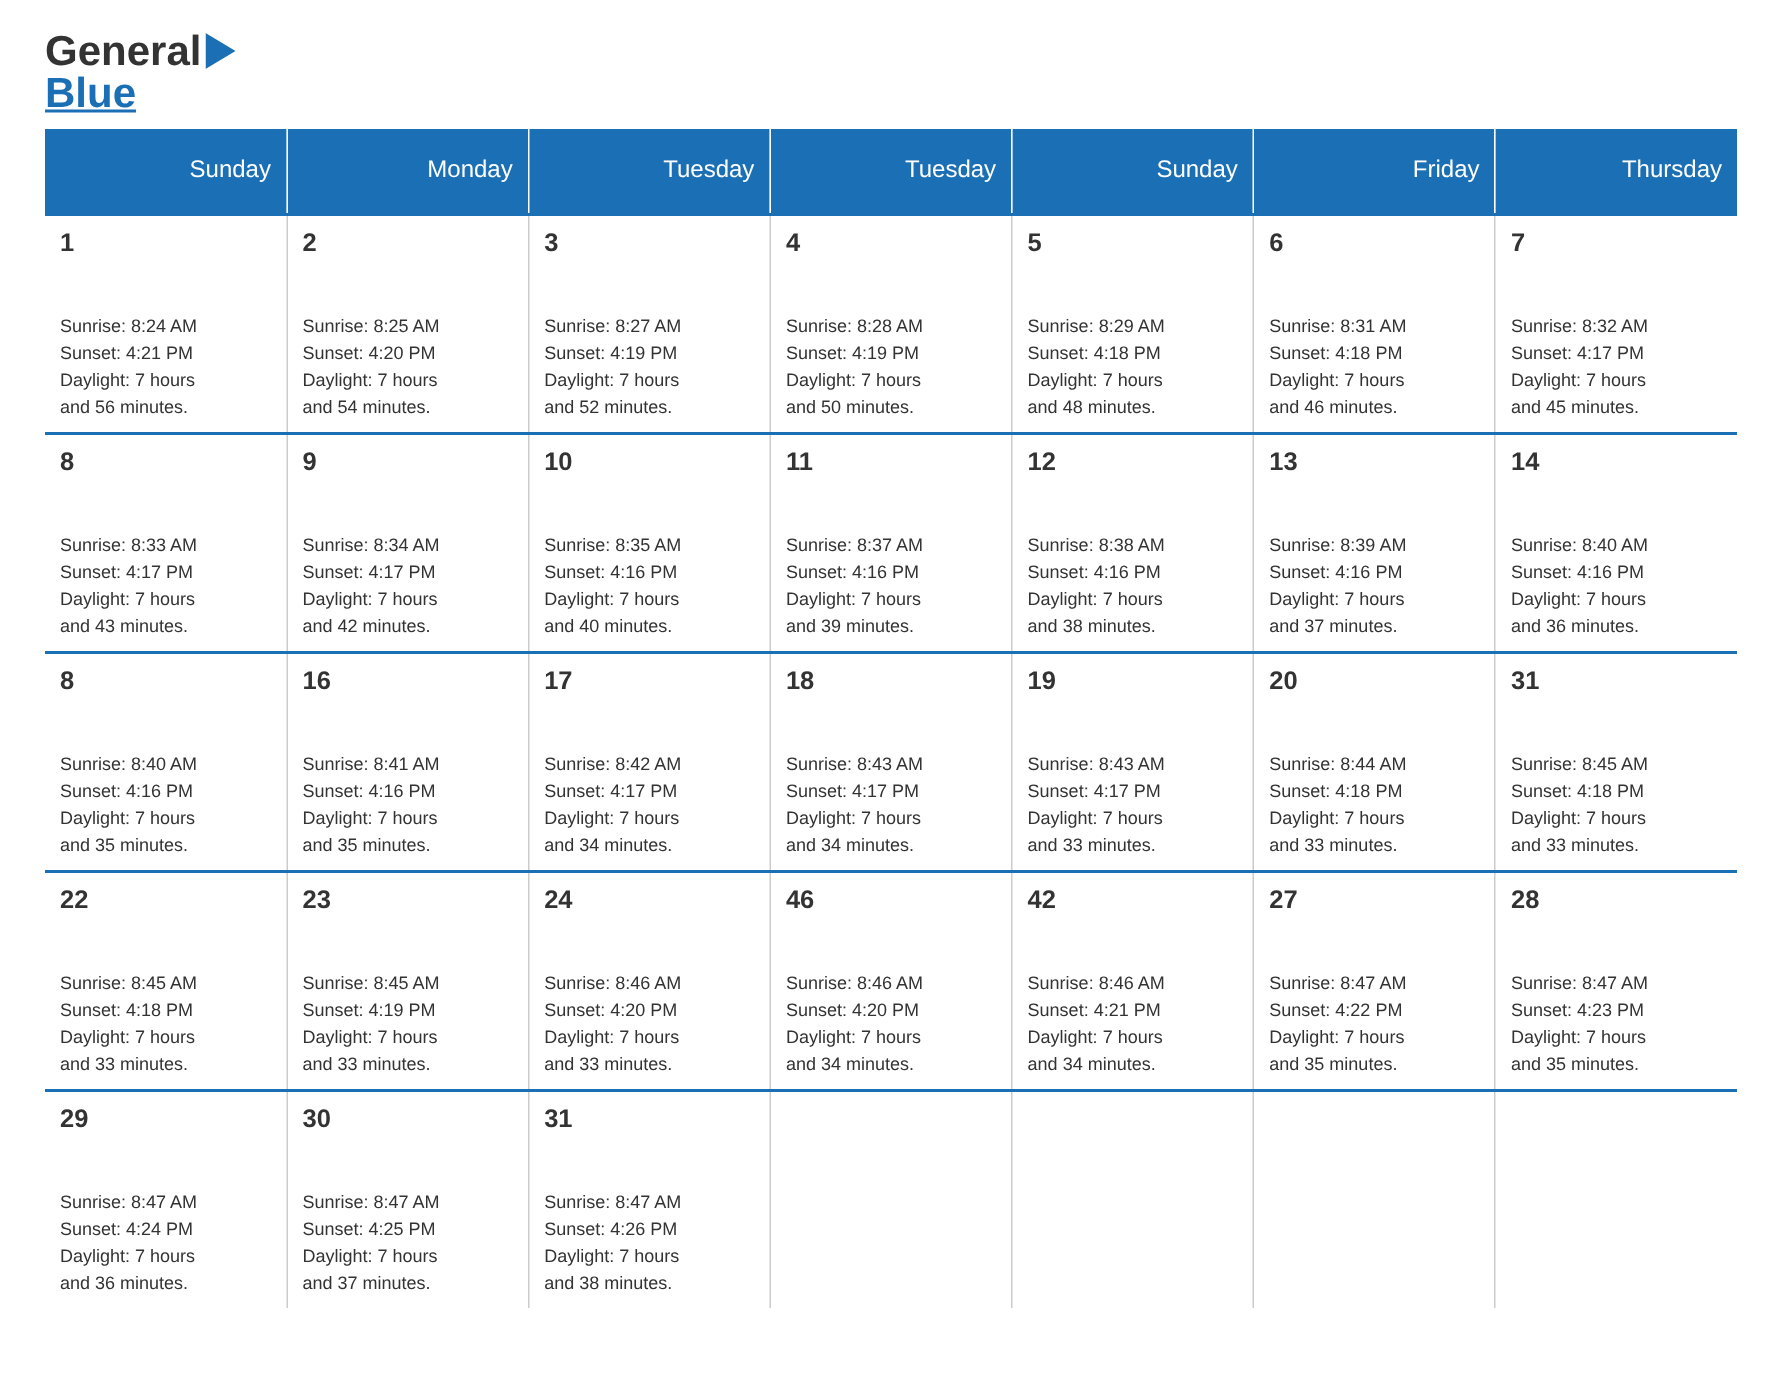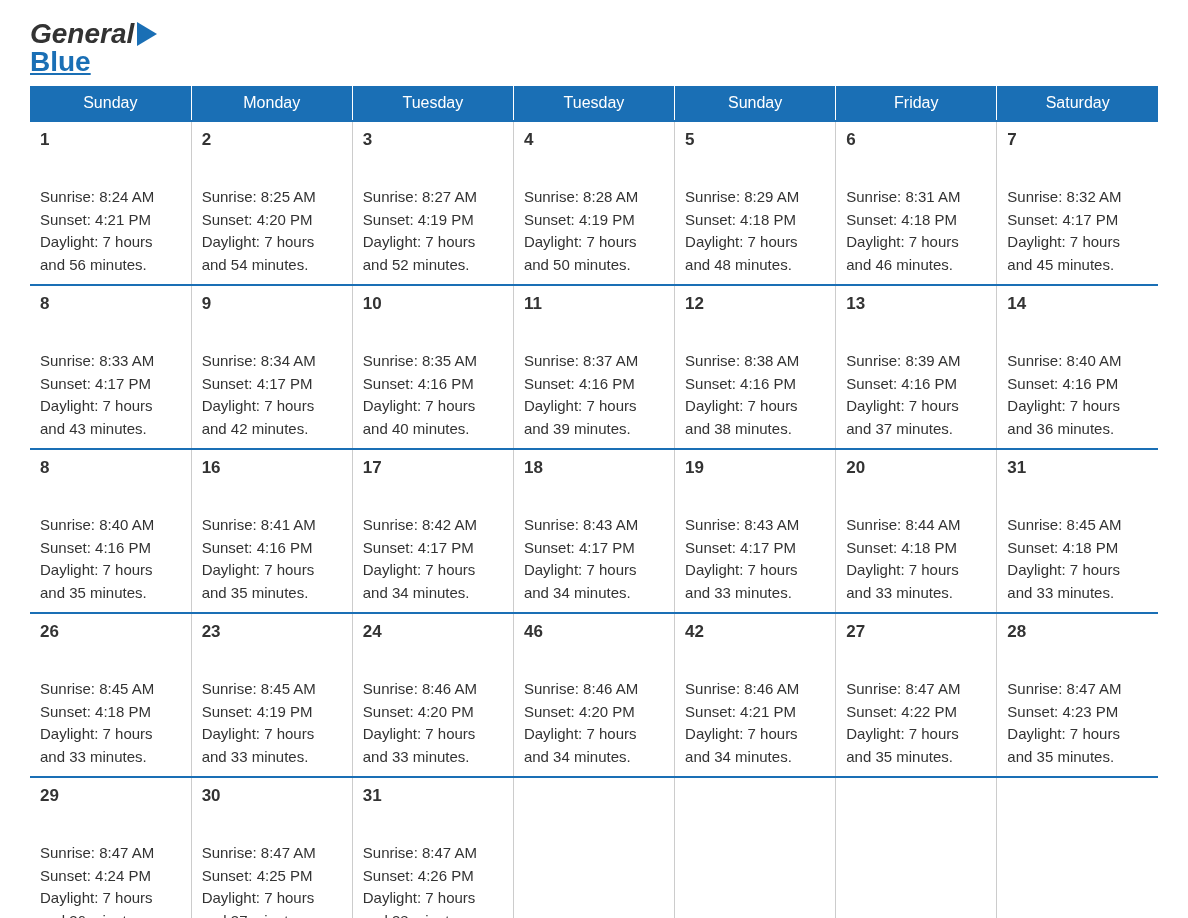--- a/index.html
+++ b/index.html
@@ -54,22 +54,22 @@
       border-collapse: collapse;
       table-layout: fixed;
     }
     thead tr {
       background-color: #1a6fb5;
     }
     thead th {
       color: #fff;
       font-size: 16px;
       font-weight: normal;
-      padding: 8px 10px;
-      text-align: center;
+      padding: 19px 10px;
+      text-align: right;
       border-right: 1px solid #fff;
     }
     thead th:last-child {
       border-right: none;
     }
     tbody tr {
       border-top: 2px solid #1a6fb5;
     }
     tbody td {
       vertical-align: top;
@@ -81,36 +81,36 @@
     }
     tbody td:last-child {
       border-right: none;
     }
     .day-num {
       font-size: 17px;
       font-weight: bold;
       margin-bottom: 4px;
     }
     .day-info {
-      font-size: 15px;
+      font-size: 12px;
       line-height: 1.5;
       color: #333;
       margin-top: 36px;
     }
     .empty-cell {
       background: #fff;
     }
   </style>
 </head>
 <body>
 
 <div class="header">
   <div class="logo">
     <div class="logo-general" style="display: flex; align-items: center;">
-        <span style="color: rgb(51, 51, 51); font-weight: bold; font-size: 28px; font-style: italic;">General</span>
+        <span style="color: rgb(51, 51, 51); font-weight: bold; font-size: 28px;">General</span>
         <svg width="20" height="24" viewBox="0 0 20 24" style="display: inline-block; margin-left: 3px;">
           <polygon points="0,0 20,12 0,24" fill="#1a6fb5"></polygon>
         </svg>
       </div>
     <div class="logo-blue" style="color: rgb(26, 111, 181); font-weight: bold; font-size: 28px; margin-left: 0px; text-decoration: underline;">Blue</div>
   </div>
   <div class="title-block">
     <div class="month-title"></div>
     <div class="location-title"></div>
   </div>
@@ -118,21 +118,21 @@
 
 <table>
   <thead>
     <tr>
     <th>Sunday</th>
         <th>Monday</th>
         <th>Tuesday</th>
         <th>Tuesday</th>
         <th>Sunday</th>
         <th>Friday</th>
-        <th>Saturday</th>
+        <th>Thursday</th>
       </tr>
   </thead>
   <tbody id="calendar-body">
   <tr>
         <td>
         <div class="day-num">1</div>
         <div class="day-info">
           Sunrise: 8:24 AM<br>
           Sunset: 4:21 PM<br>
           Daylight: 7 hours<br>
@@ -319,21 +319,21 @@
         <div class="day-info">
           Sunrise: 8:45 AM<br>
           Sunset: 4:18 PM<br>
           Daylight: 7 hours<br>
           and 33 minutes.
         </div>
       </td>
       </tr>
       <tr>
         <td>
-        <div class="day-num">26</div>
+        <div class="day-num">22</div>
         <div class="day-info">
           Sunrise: 8:45 AM<br>
           Sunset: 4:18 PM<br>
           Daylight: 7 hours<br>
           and 33 minutes.
         </div>
       </td>
         <td>
         <div class="day-num">23</div>
         <div class="day-info">

